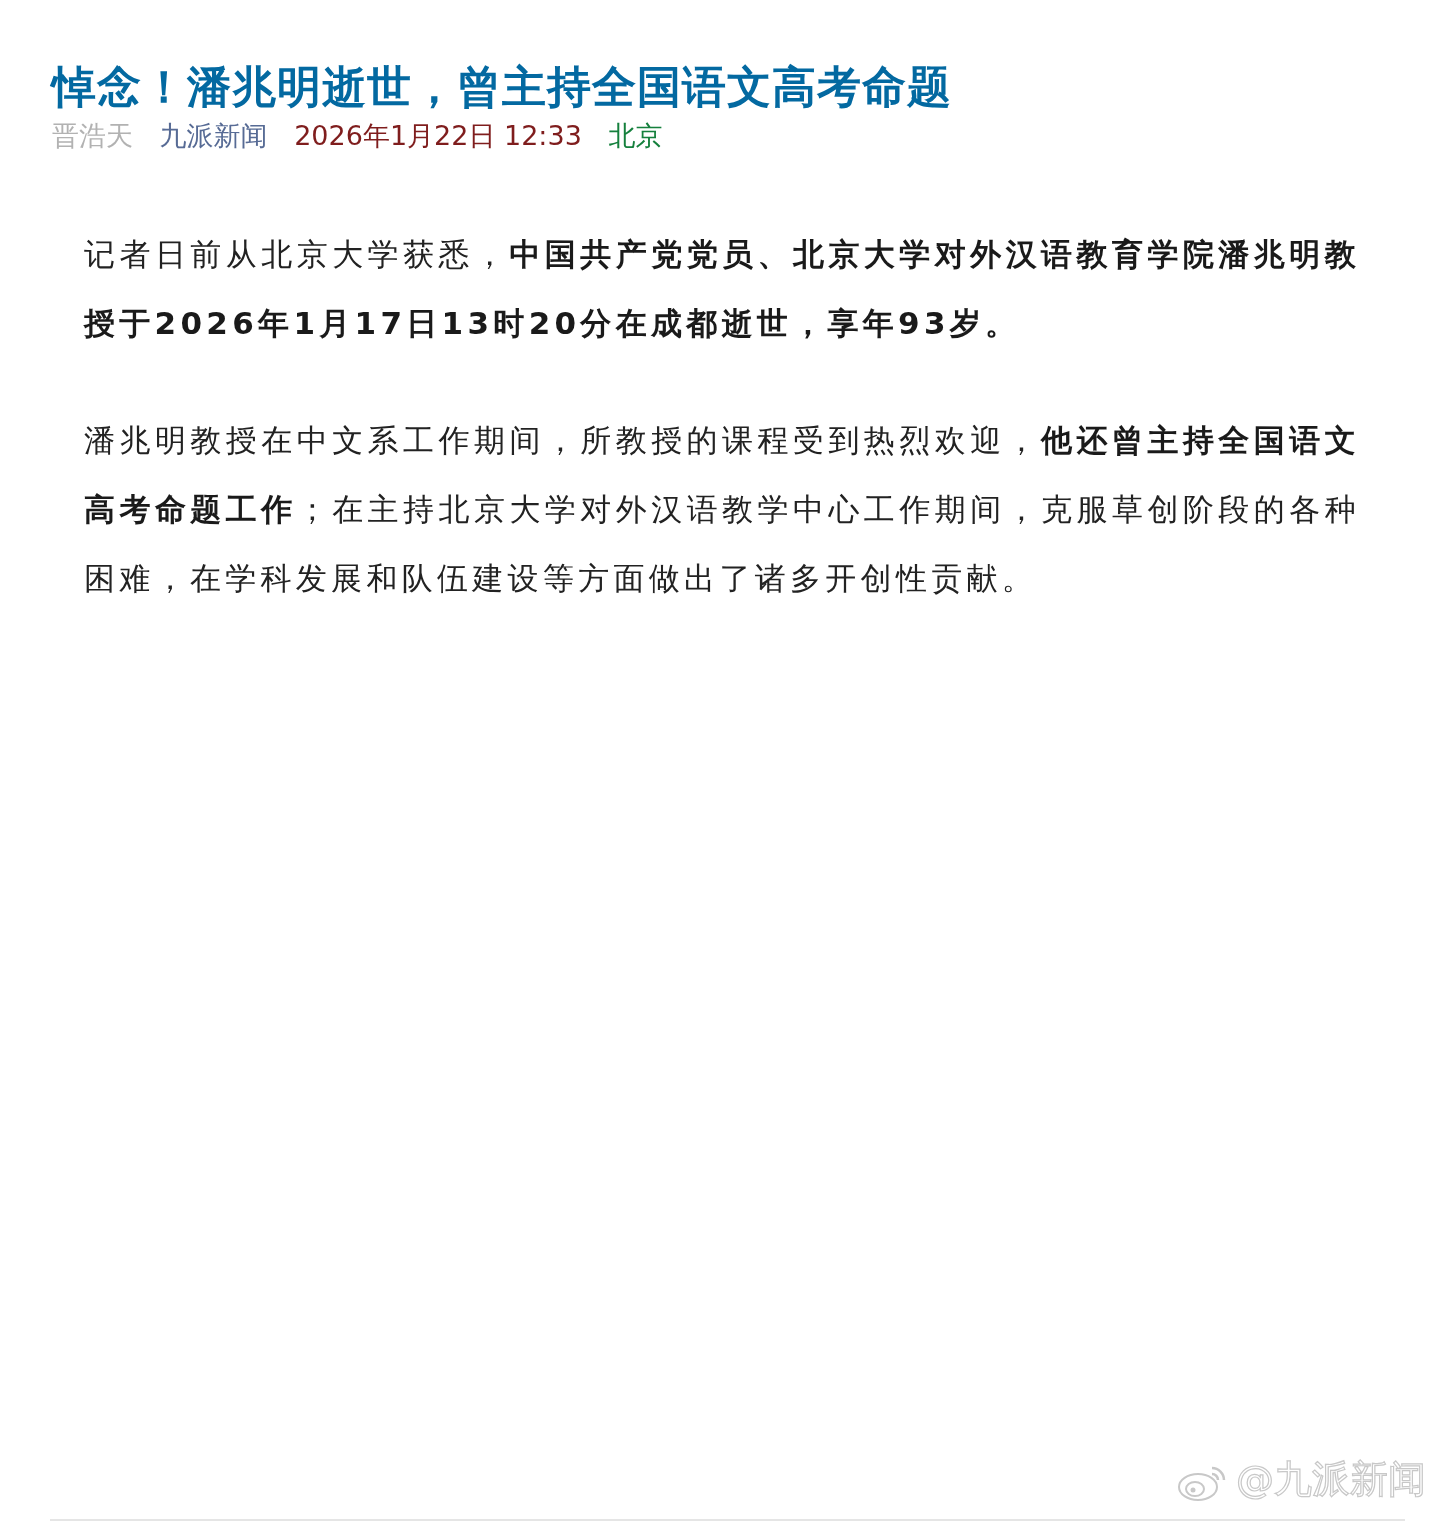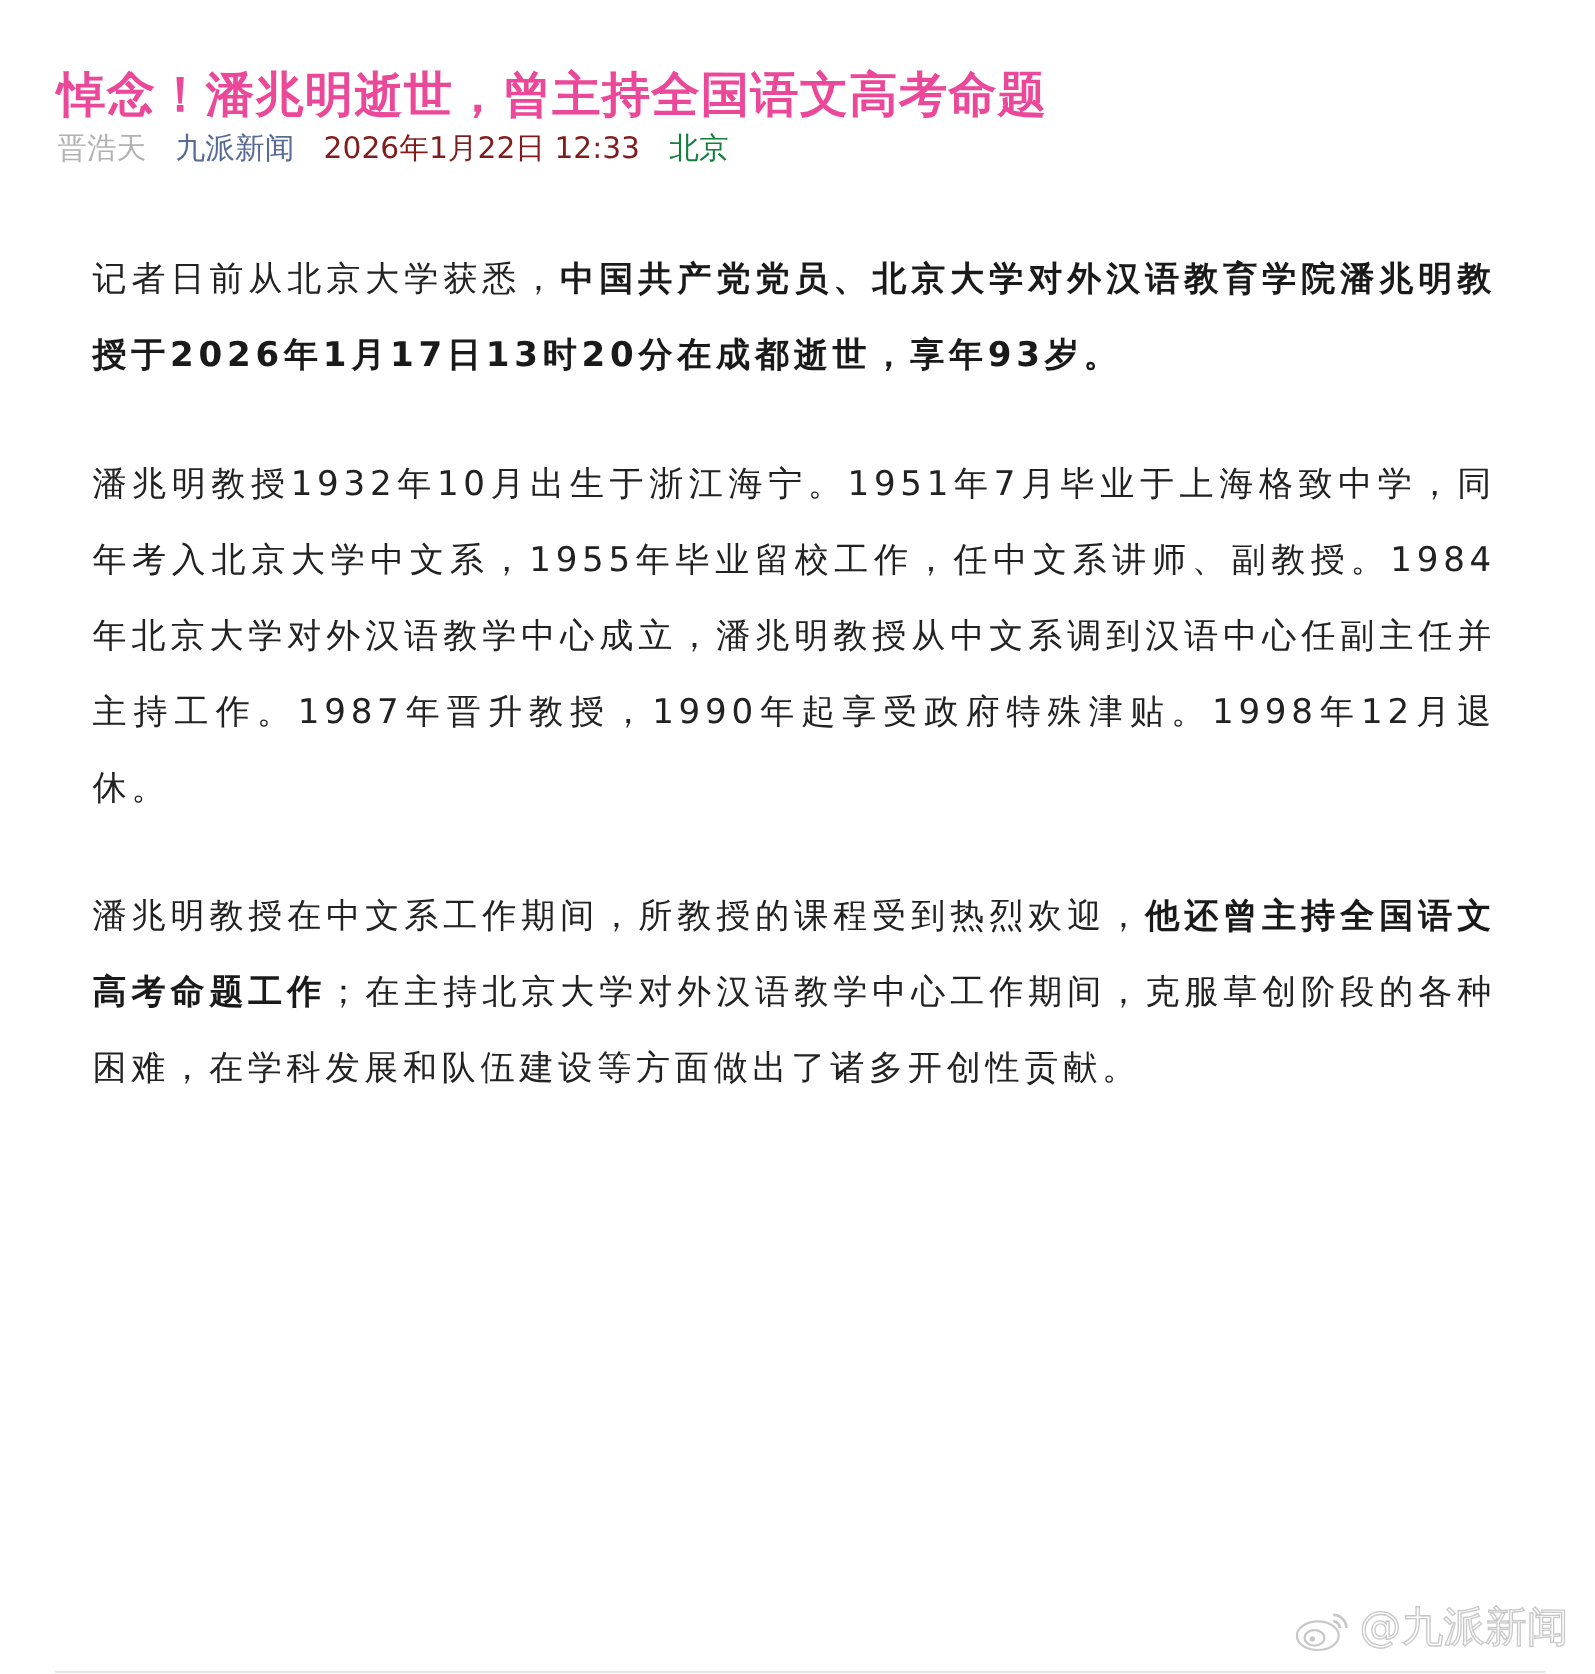--- a/index.html
+++ b/index.html
@@ -1,19 +1,19 @@
 <!DOCTYPE html>
 <html><head>
 <meta charset="utf-8">
 <style>
   html, body { margin:0; padding:0; background:#ffffff; }
   body { width:1450px; height:1522px; position:relative; overflow:hidden;
          font-family:"DejaVu Sans","Liberation Sans",sans-serif; color:#1a1a1a; }
   .title { position:absolute; left:52px; top:28px; font-size:44px; font-weight:bold;
-           color:#ec4899; letter-spacing:1px; line-height:60px; white-space:nowrap; }
+           color:#0369a1; letter-spacing:1px; line-height:60px; white-space:nowrap; }
   .meta { position:absolute; left:52px; top:116px; font-size:27px; line-height:40px; white-space:nowrap; }
   .meta span { margin-right:18px; }
   .meta .author { color:#b2b2b2; }
   .meta .source { color:#576b95; }
   .meta .date { color:#7f1d1d; }
   .meta .loc { color:#15803d; }
   .body { position:absolute; left:84px; top:220px; width:1290px; }
   .para { font-size:31px; line-height:69px; letter-spacing:4.3px; color:#222222;
           margin:0 14px 48px 0; text-align:justify; }
   .para b { font-weight:bold; color:#1a1a1a; }
@@ -32,23 +32,20 @@
   <span class="source">九派新闻</span>
   <span class="date">2026年1月22日 12:33</span>
   <span class="loc">北京</span>
 </div>
 
 <div class="body">
   <p class="para">
     <span>记者日前从北京大学获悉，</span><b>中国共产党党员、北京大学对外汉语教育学院潘兆明教授于2026年1月17日13时20分在成都逝世，享年93岁。</b>
   </p>
   <p class="para">
-    <span>潘兆明教授1932年10月出生于浙江海宁。1951年7月毕业于上海格致中学，同年考入北京大学中文系，1955年毕业留校工作，任中文系讲师、副教授。1984年北京大学对外汉语教学中心成立，潘兆明教授从中文系调到汉语中心任副主任并主持工作。1987年晋升教授，1990年起享受政府特殊津贴。1998年12月退休。</span>
-  </p>
-  <p class="para">
     <span>潘兆明教授在中文系工作期间，所教授的课程受到热烈欢迎，</span><b>他还曾主持全国语文高考命题工作</b><span>；在主持北京大学对外汉语教学中心工作期间，克服草创阶段的各种困难，在学科发展和队伍建设等方面做出了诸多开创性贡献。</span>
   </p>
 </div>
 
 <div class="watermark">
   <span class="wb">
     <svg width="54" height="40" viewBox="0 0 54 40">
       <ellipse cx="22" cy="25" rx="19" ry="13" fill="#ffffff" stroke="#c8c8c8" stroke-width="2"></ellipse>
       <ellipse cx="19" cy="27" rx="9" ry="7" fill="#ffffff" stroke="#c8c8c8" stroke-width="2"></ellipse>
       <circle cx="17" cy="28" r="2.5" fill="#c8c8c8"></circle>

